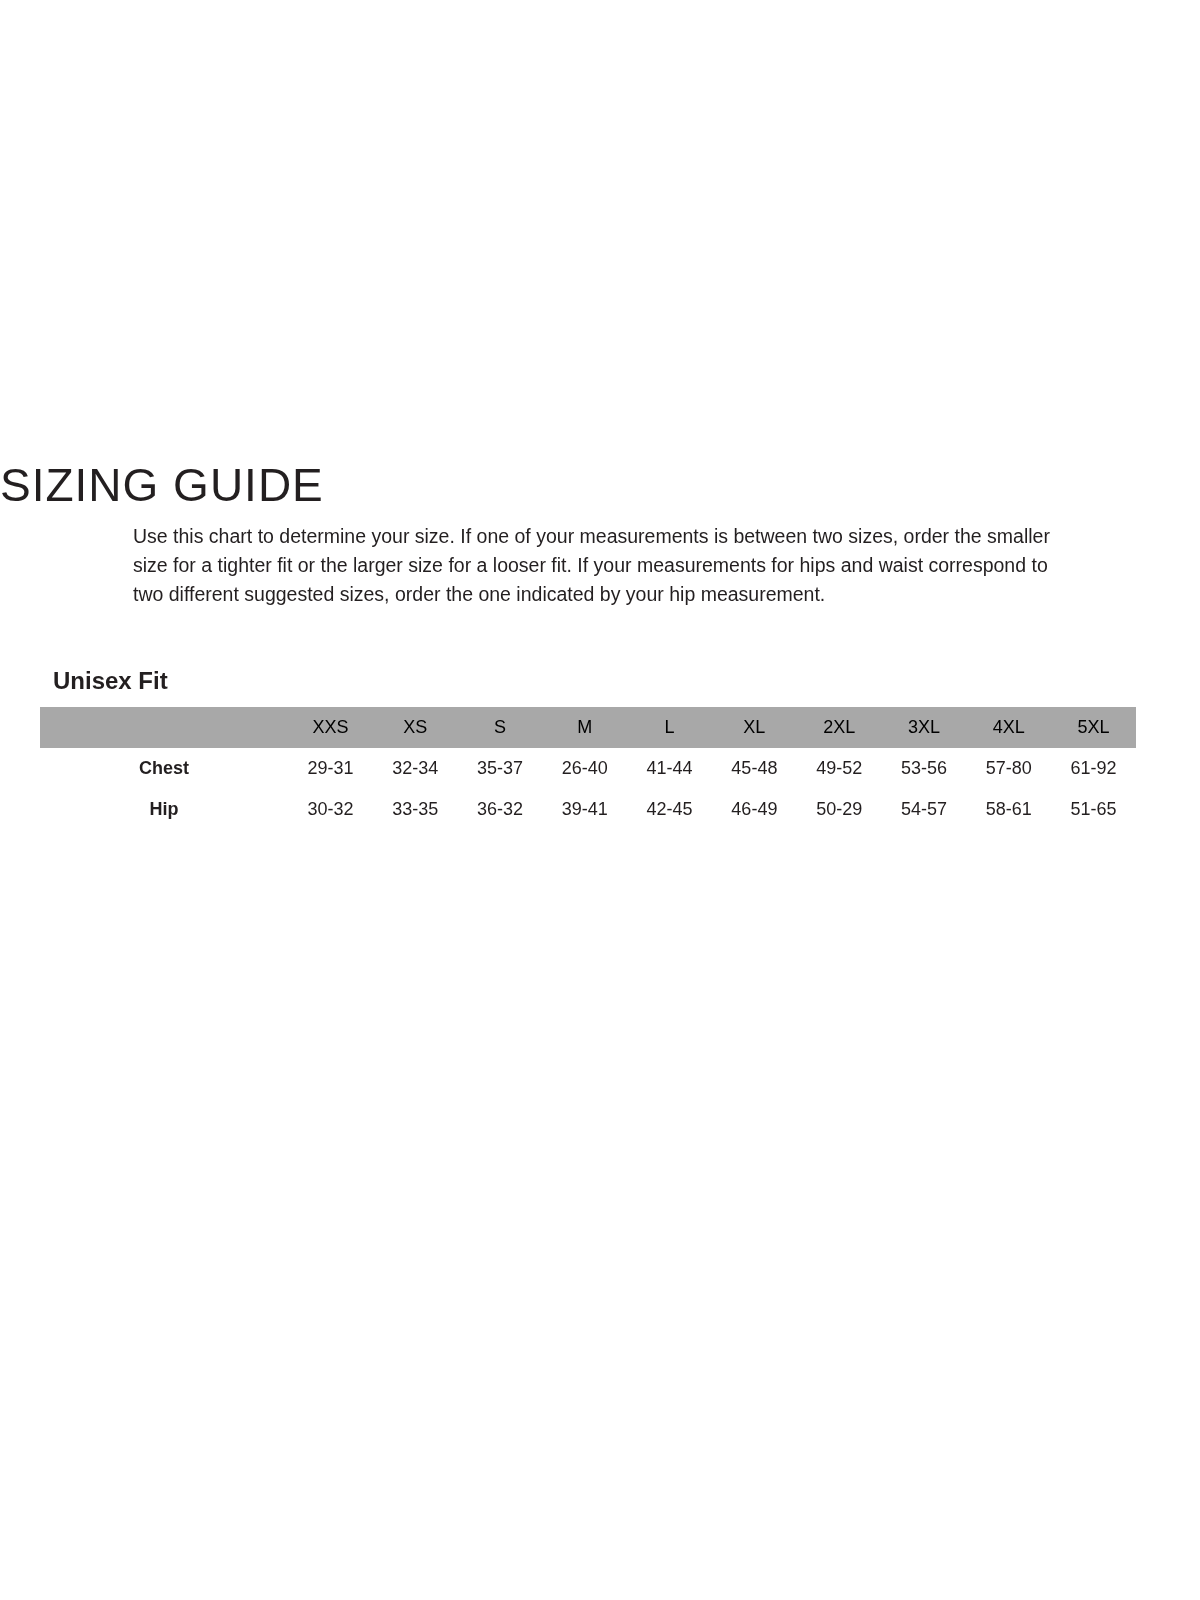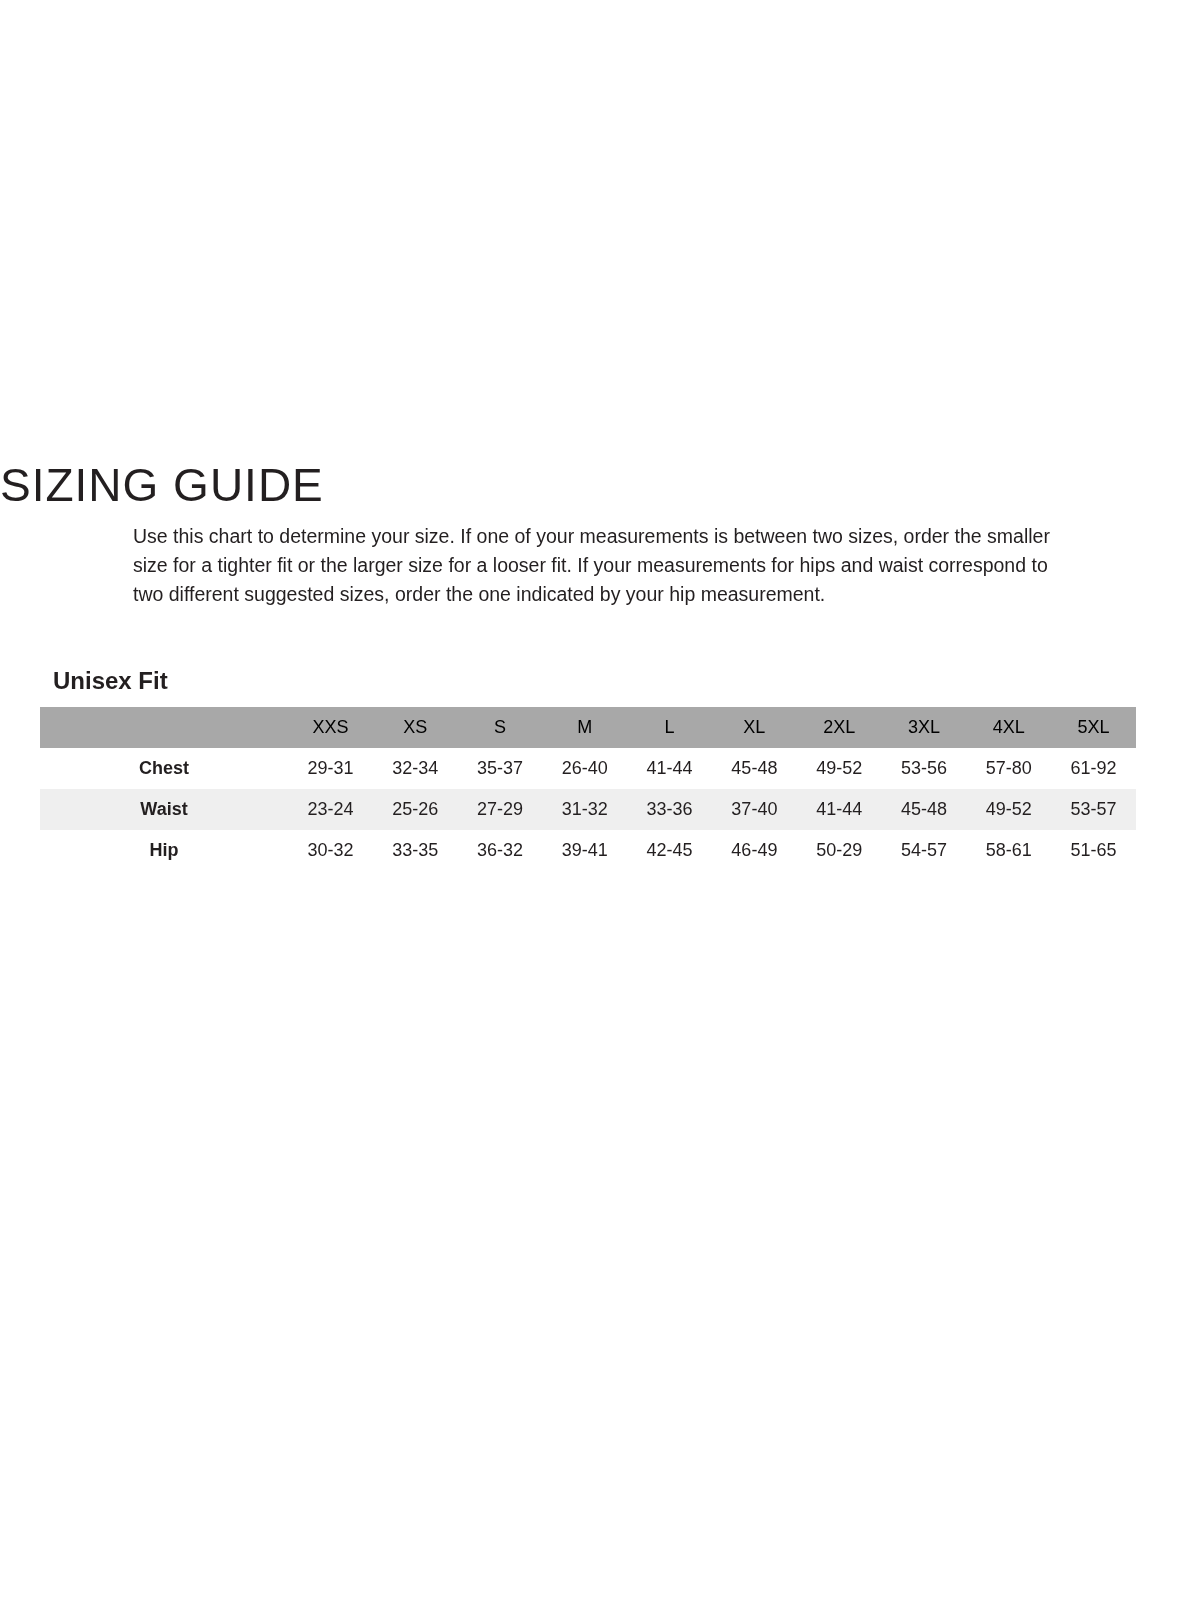--- a/index.html
+++ b/index.html
@@ -120,33 +120,20 @@
           <td>32-34</td>
           <td>35-37</td>
           <td>26-40</td>
           <td>41-44</td>
           <td>45-48</td>
           <td>49-52</td>
           <td>53-56</td>
           <td>57-80</td>
           <td>61-92</td>
         </tr>
-        <tr class="alt">
-          <td class="row-label">Waist</td>
-          <td>23-24</td>
-          <td>25-26</td>
-          <td>27-29</td>
-          <td>31-32</td>
-          <td>33-36</td>
-          <td>37-40</td>
-          <td>41-44</td>
-          <td>45-48</td>
-          <td>49-52</td>
-          <td>53-57</td>
-        </tr>
         <tr>
           <td class="row-label">Hip</td>
           <td>30-32</td>
           <td>33-35</td>
           <td>36-32</td>
           <td>39-41</td>
           <td>42-45</td>
           <td>46-49</td>
           <td>50-29</td>
           <td>54-57</td>

